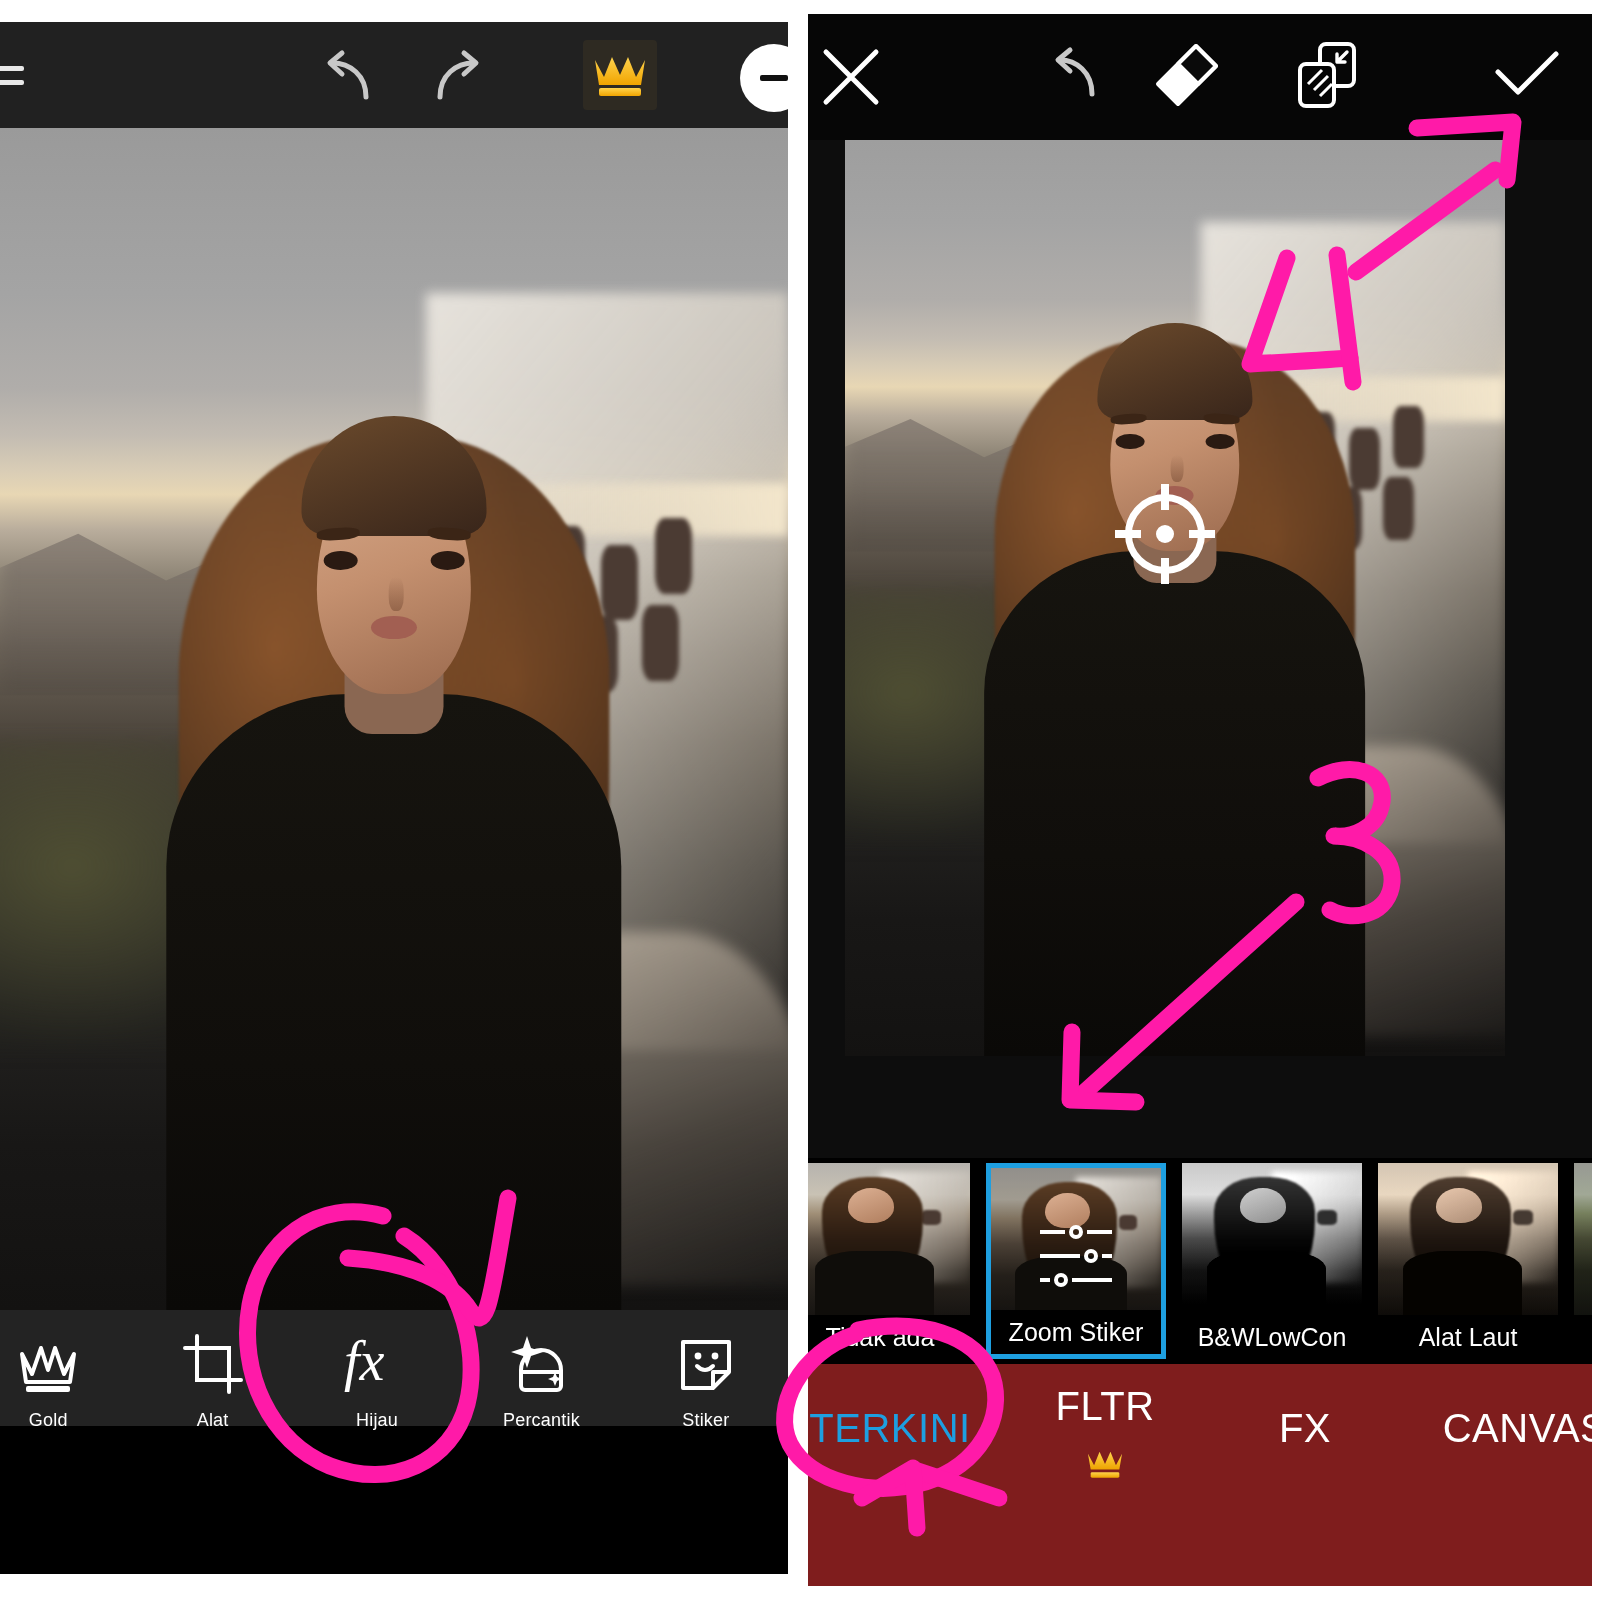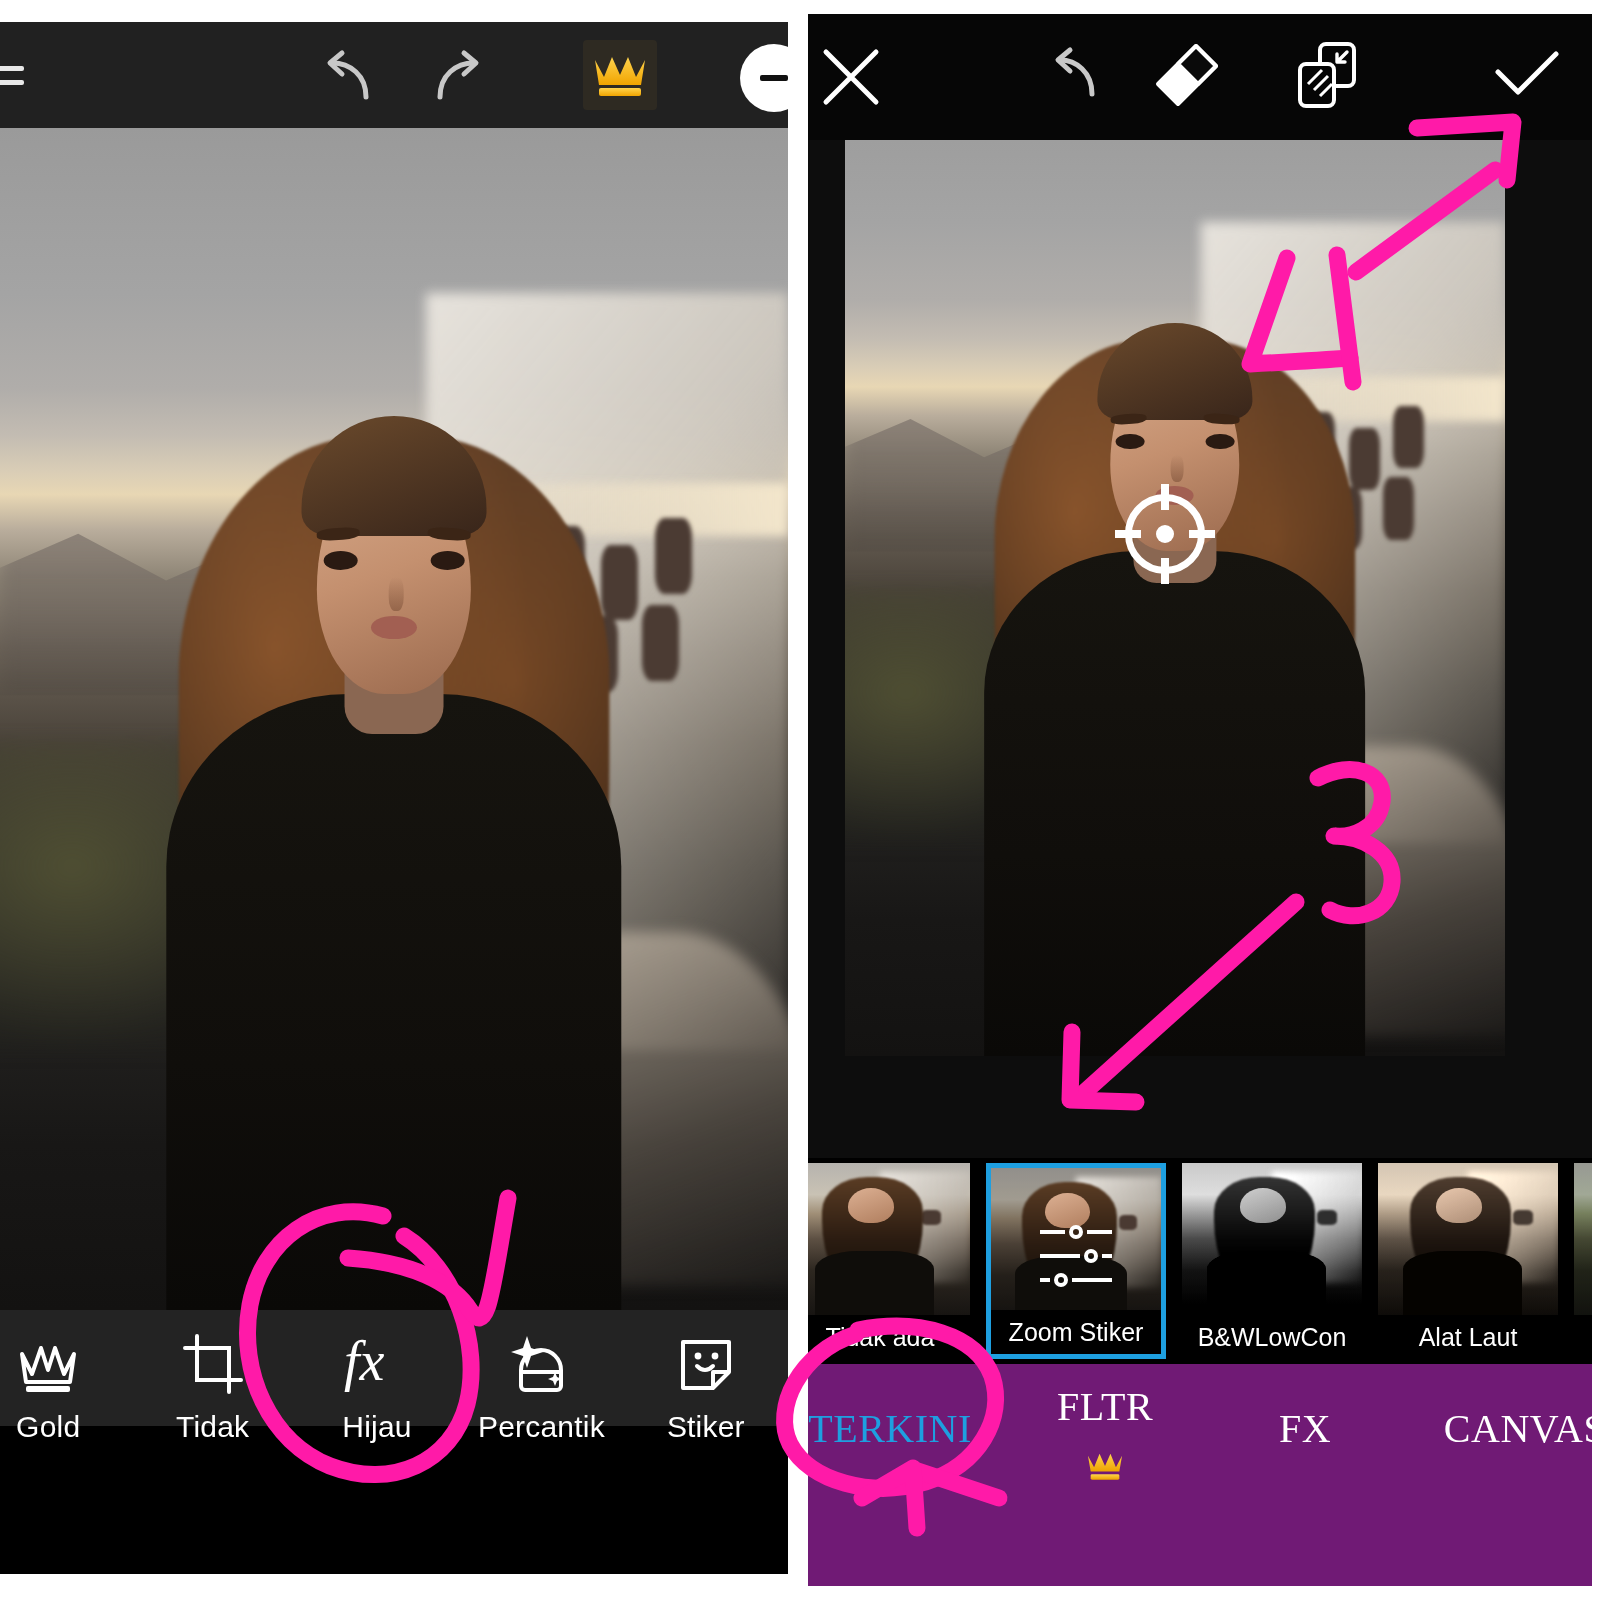--- a/index.html
+++ b/index.html
@@ -164,21 +164,21 @@
   #left-toolbar .spacer-black {
     position:absolute; left:0; bottom:0; width:100%; height:148px; background:#000;
   }
   .tool {
     position:relative; z-index:2;
     flex: 1 1 0; display:flex; flex-direction:column;
     align-items:center; gap:16px;
     color:#fff;
   }
   .tool .t-ico { height:62px; display:flex; align-items:flex-end; justify-content:center; }
-  .tool .t-lab { font-size: 30px; letter-spacing:.2px; }
+  .tool .t-lab { font-size: 18px; letter-spacing:.2px; }
   .tool.first { margin-left:-34px; }
 
   
   #filmstrip {
     position:absolute; left:0; bottom: 222px; width:100%; height: 206px;
     background:#000;
     display:flex; align-items:center; gap: 16px;
     padding-left: 6px;
     z-index: 30;
   }
@@ -238,21 +238,21 @@
   .focal-icon .row { position:absolute; left:0; width:100%; height:14px; display:flex; align-items:center; }
   .focal-icon .row:nth-child(1){ top:0; }
   .focal-icon .row:nth-child(2){ top:24px; }
   .focal-icon .row:nth-child(3){ top:48px; }
   .focal-icon .bar { height:4px; background:#fff; flex:1 1 auto; }
   .focal-icon .knob { width:14px; height:14px; border:4px solid #fff; border-radius:50%; background:transparent; }
 
   
   #right-tabs {
     position:absolute; left:0; bottom: 0; width:100%; height: 222px;
-    background:#701a75; z-index:30;font-family:Liberation Serif, serif;
+    background:#7f1d1d; z-index:30;
   }
   #right-tabs .tabs-row {
     position:absolute; left:0; top: 22px; width:100%; height: 84px;
     display:flex; align-items:center; gap: 0;
     padding-left: 0px;
   }
   .tab {
     color:#ffffff; font-size: 40px; letter-spacing:.5px;
     white-space:nowrap; display:flex; align-items:center; gap:14px;
     flex: 0 0 auto;
@@ -378,21 +378,21 @@
         <div class="t-lab">Gold</div>
       </div>
 
       <div class="tool">
         <div class="t-ico">
           <svg width="60" height="60" viewBox="0 0 60 60" fill="none" stroke="#fff" stroke-width="4" stroke-linecap="round">
             <path d="M14 2 L14 46 L58 46"></path>
             <path d="M2 14 L46 14 L46 58"></path>
           </svg>
         </div>
-        <div class="t-lab">Tidak</div>
+        <div class="t-lab">Alat</div>
       </div>
 
       <div class="tool">
         <div class="t-ico">
           <svg width="74" height="62" viewBox="0 0 74 62">
             <text x="4" y="48" font-family="'Liberation Serif',serif" font-style="italic" font-size="56" fill="#fff">fx</text>
           </svg>
         </div>
         <div class="t-lab">Hijau</div>
       </div>

